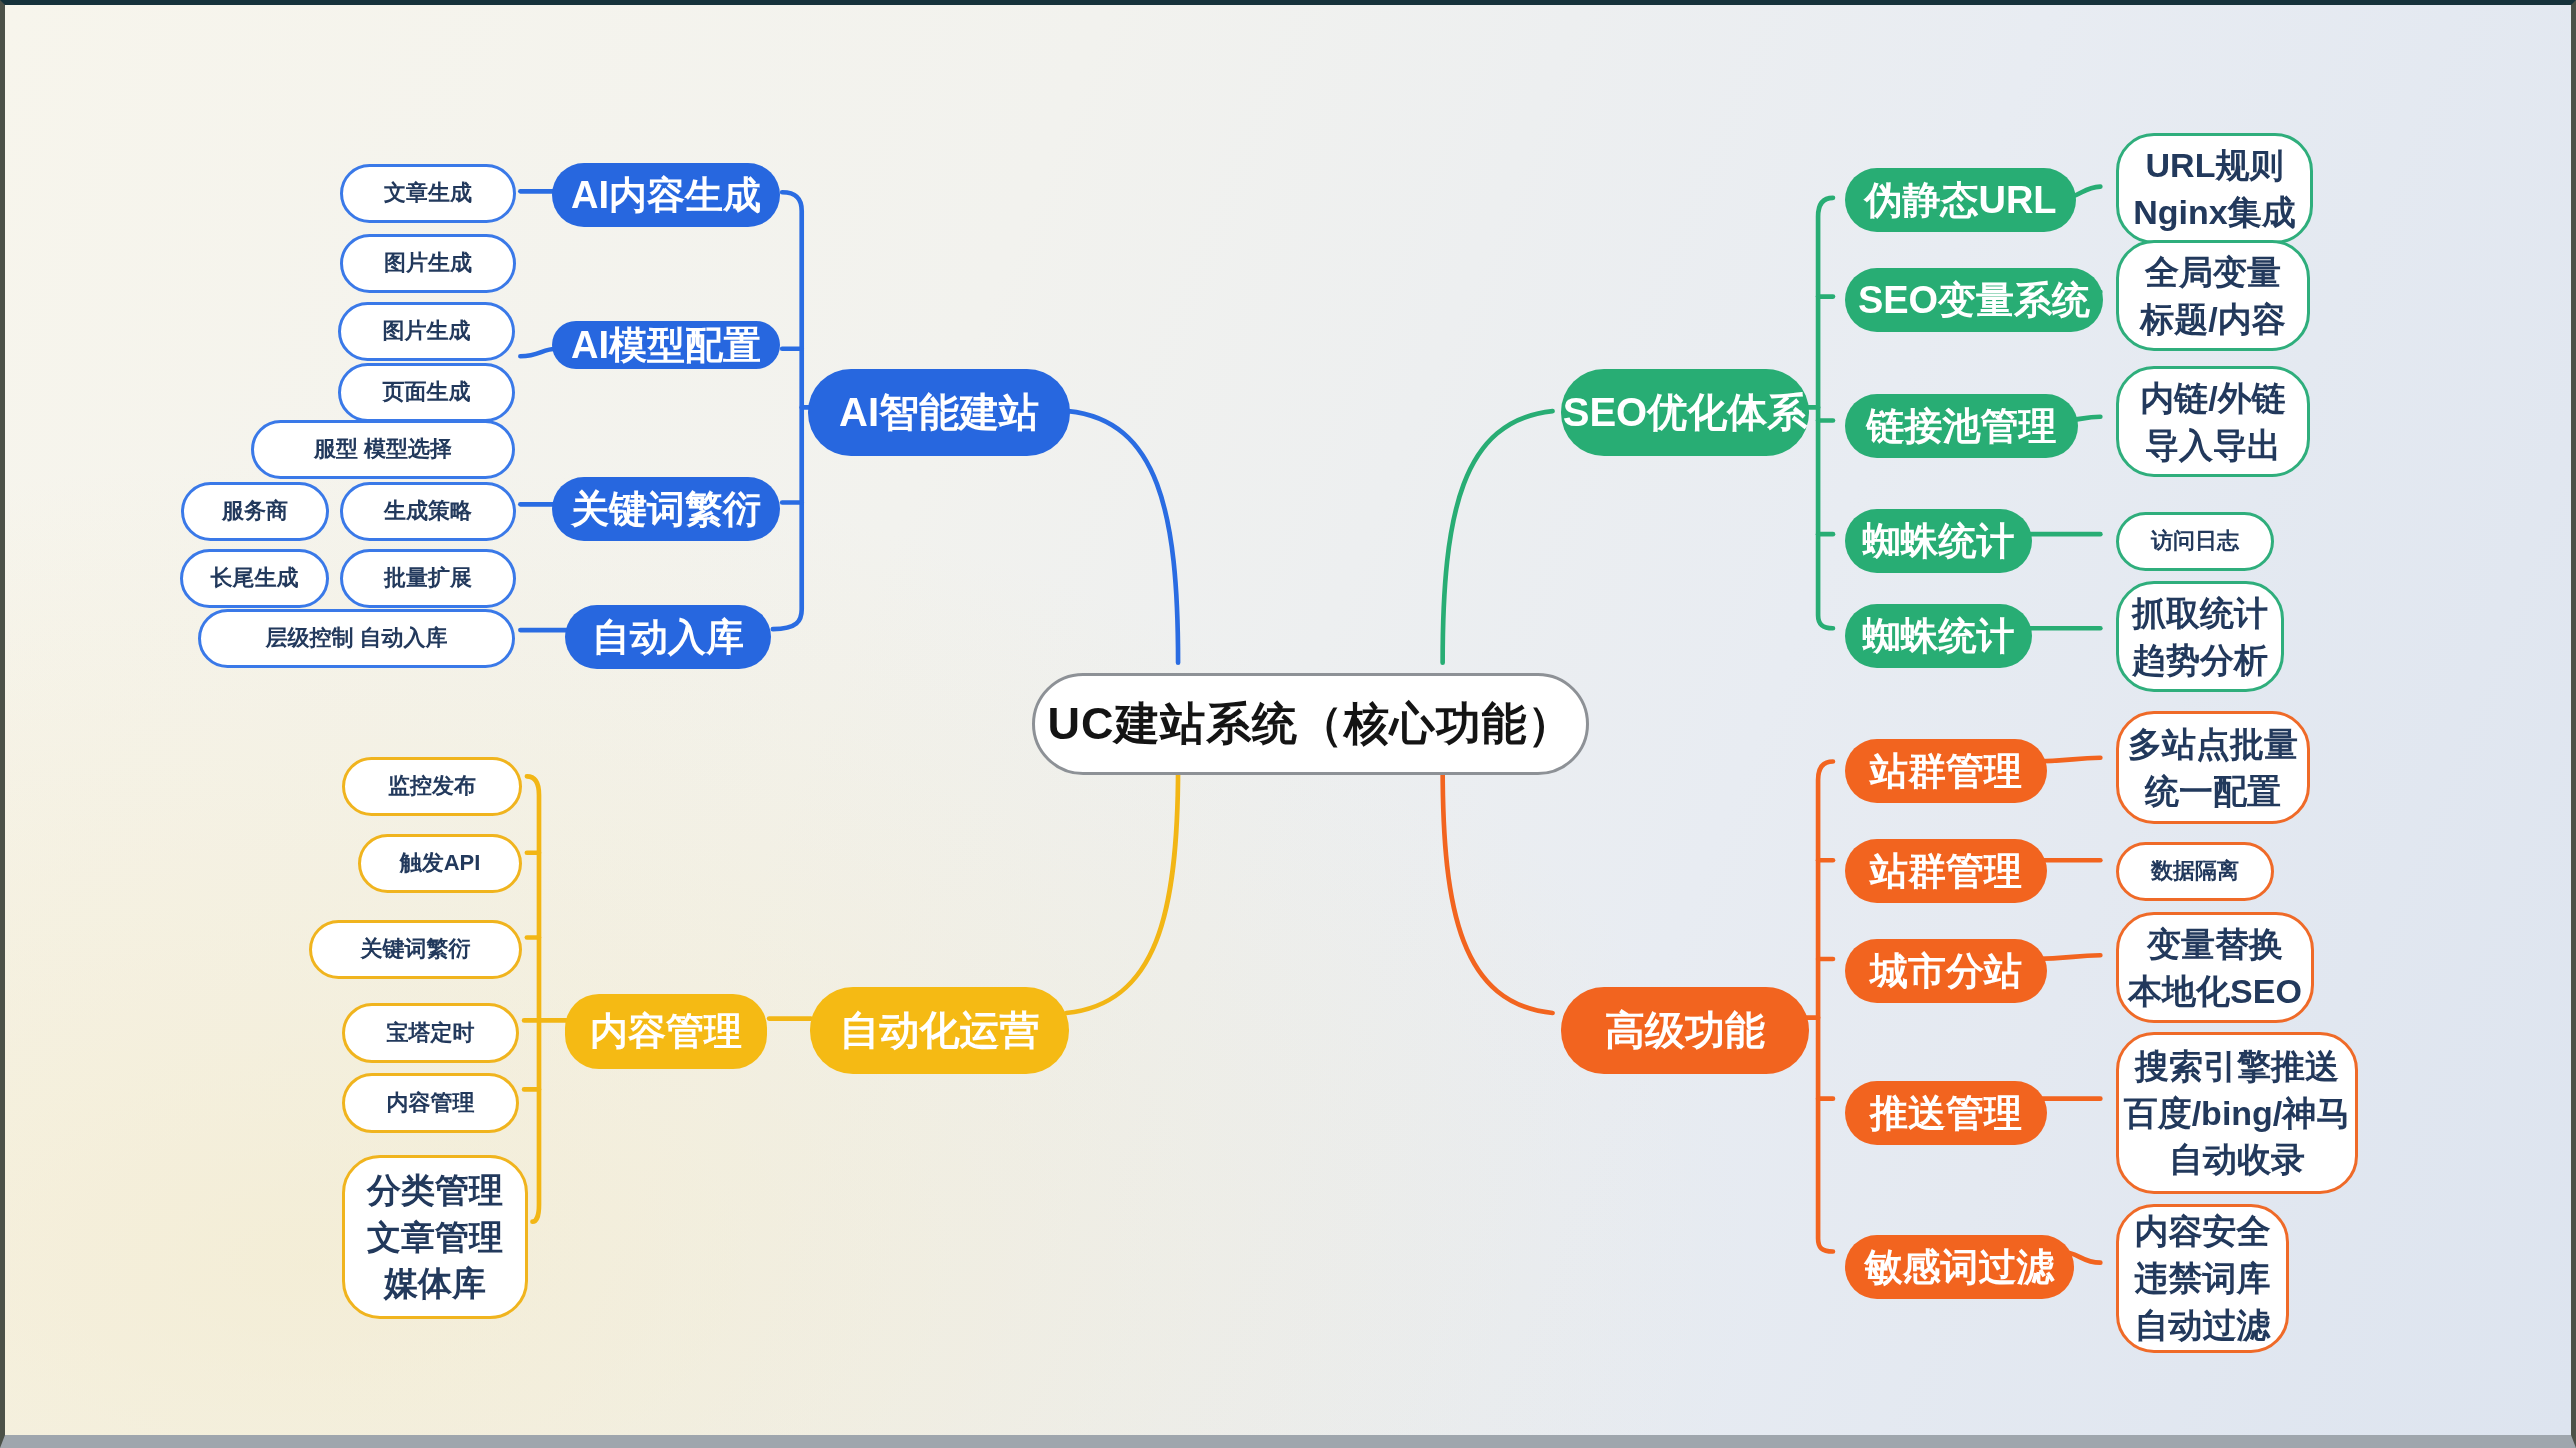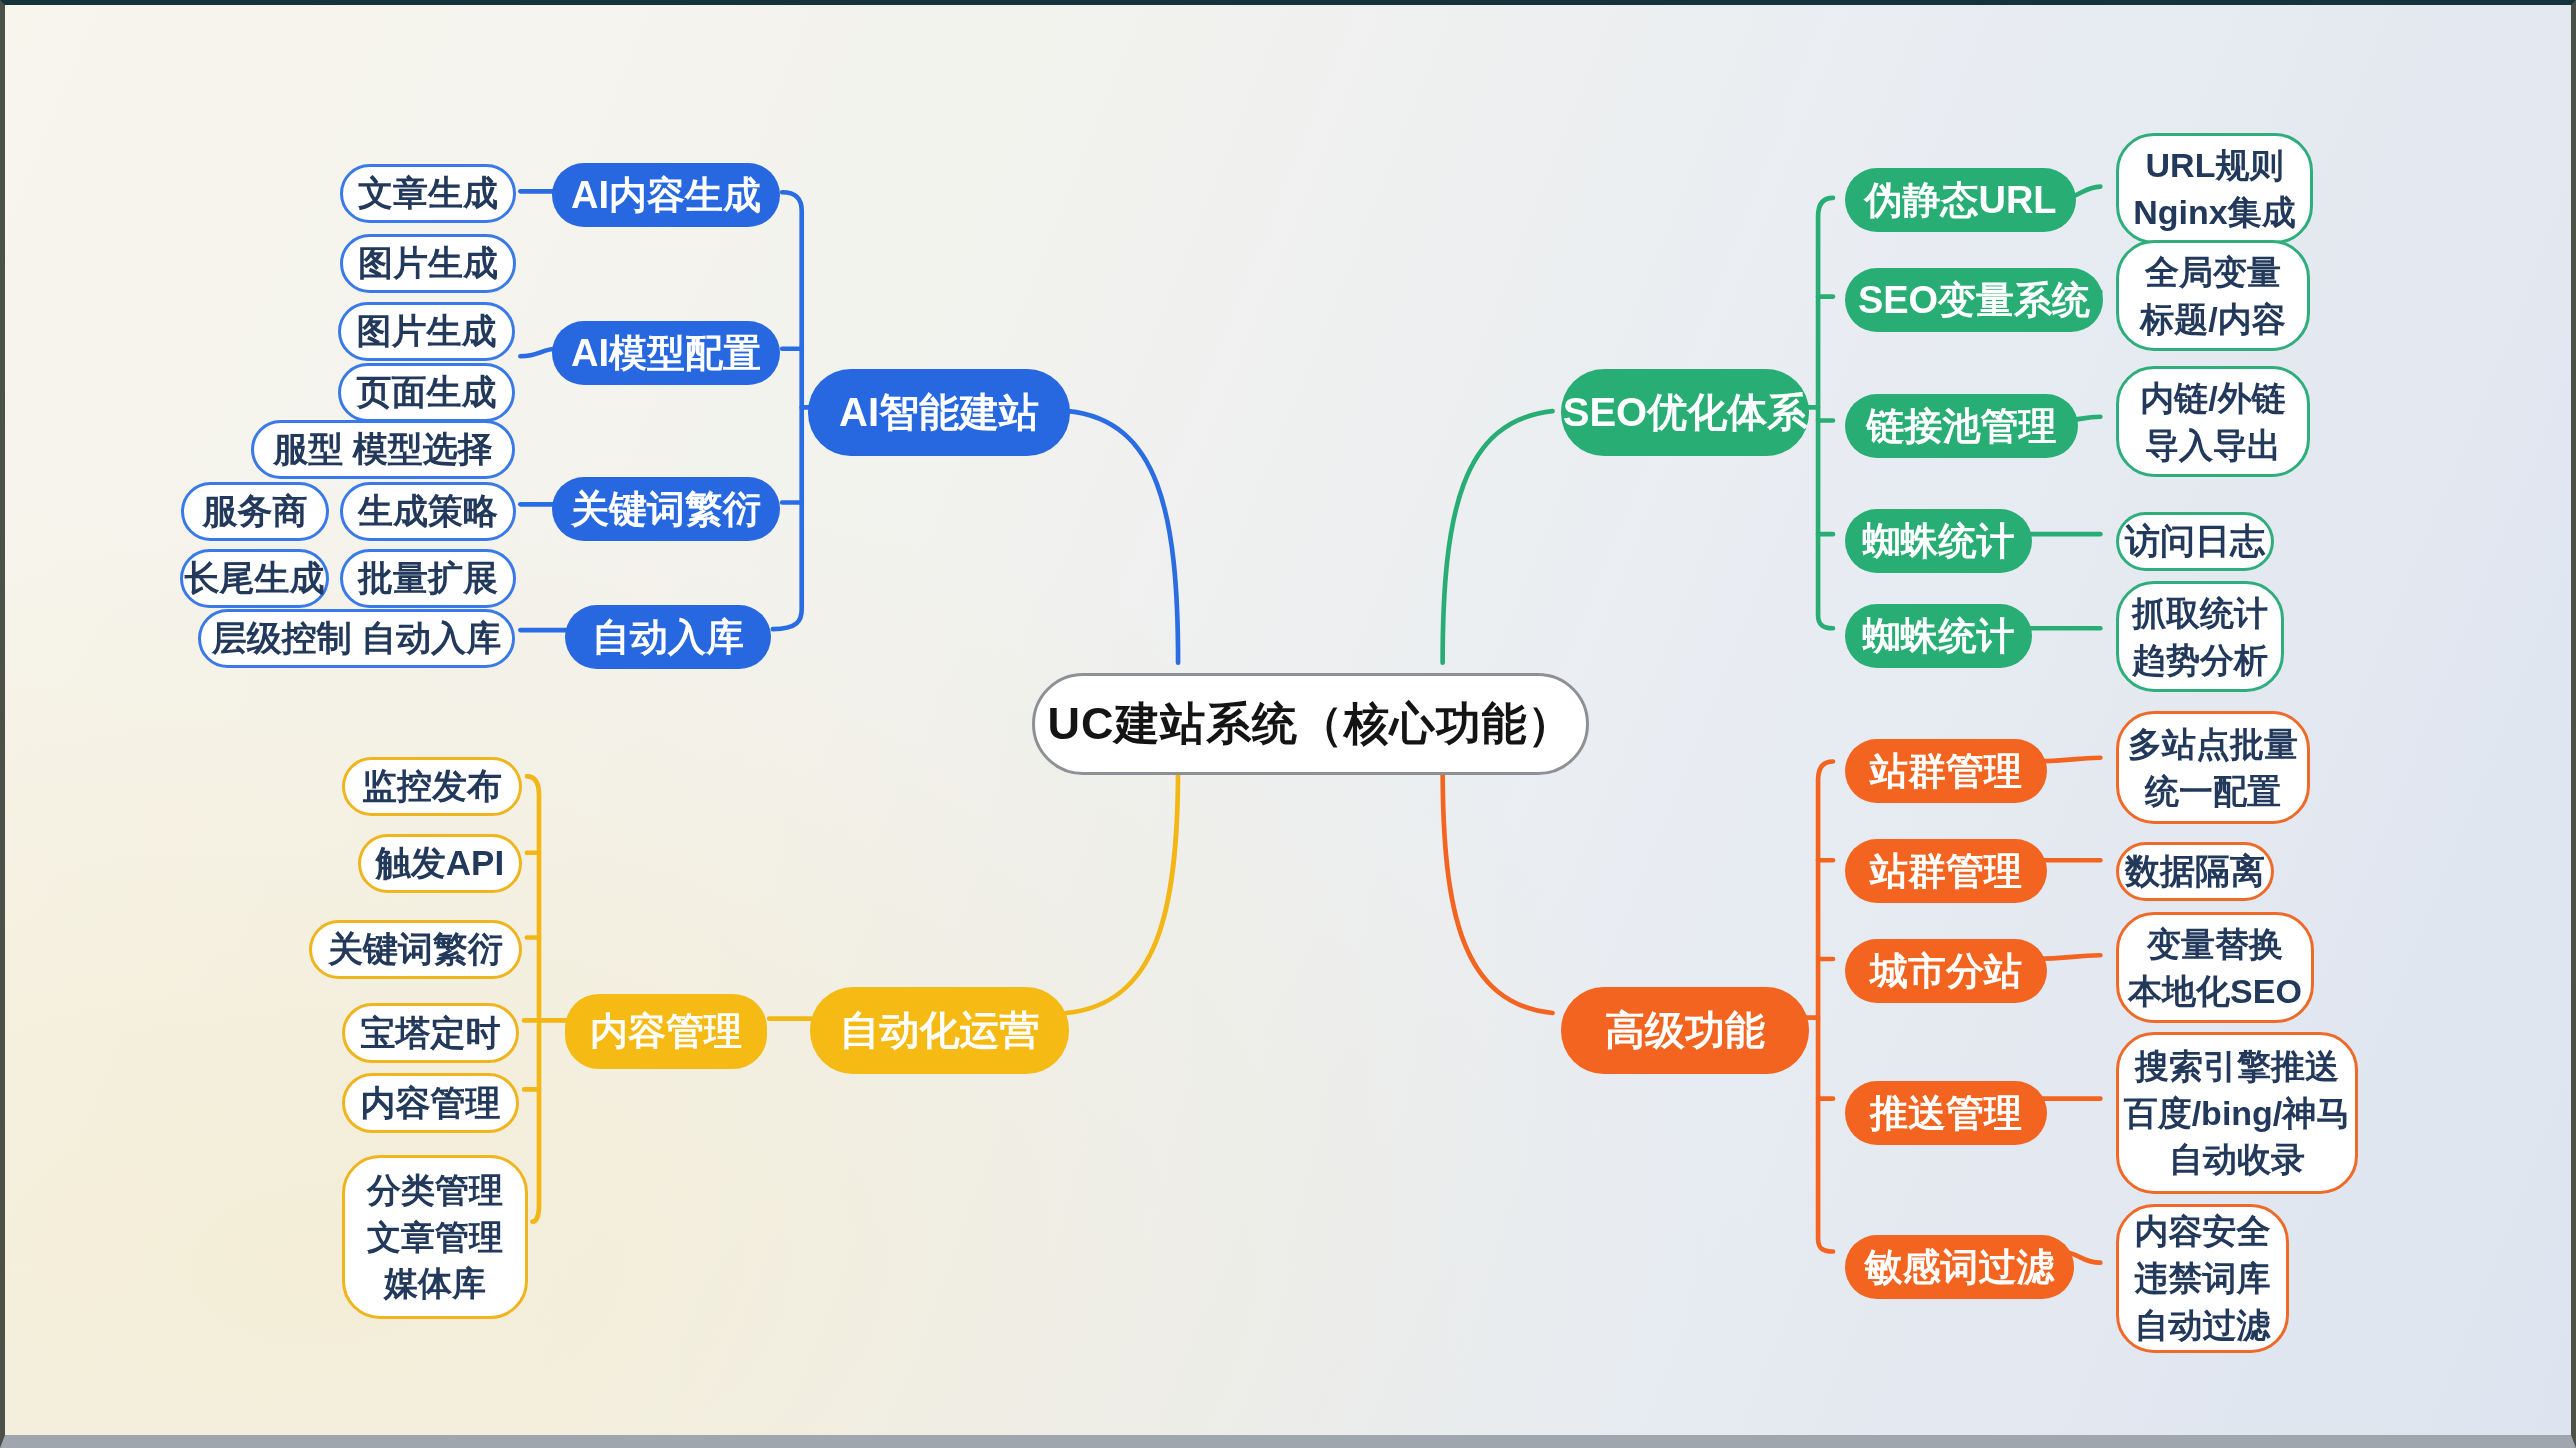--- a/index.html
+++ b/index.html
@@ -25,21 +25,21 @@
   .wire-green{stroke:#28ad74;}
   .wire-yellow{stroke:#f2b615;}
   .wire-orange{stroke:#f2641f;}
 
   .node{
     position:absolute;box-sizing:border-box;
     display:flex;align-items:center;justify-content:center;
     text-align:center;font-weight:bold;white-space:pre-line;
     line-height:1.38;
   }
-  .leaf{background:#ffffff;font-size:35px;color:#22395c;border:3.8px solid #888;border-radius:32px;}
+  .leaf{background:#ffffff;font-size:22px;color:#22395c;border:3.8px solid #888;border-radius:32px;}
   .leaf.ml{font-size:34px;border-radius:38px;}
   .leaf.blue{border-color:#3a79e8;}
   .leaf.green{border-color:#2fae7c;}
   .leaf.yellow{border-color:#f0b41e;}
   .leaf.orange{border-color:#ef6a28;}
   .sub{color:#fff;font-size:38px;border-radius:34px;}
   .sub.blue{background:#2767df;}
   .sub.green{background:#28ad74;}
   .sub.yellow{background:#f5ba14;}
   .sub.orange{background:#f2641f;}
@@ -100,21 +100,21 @@
     <path class="wire-yellow" d="M 545,1090 H 594"></path>
     <path class="wire-yellow" d="M 545,1164 H 561"></path>
     <path class="wire-yellow" d="M 808,1088 H 853"></path>
     <path class="wire-yellow" d="M 1127,1082 C 1224,1072 1247,975 1247,818"></path>
   </svg>
 
   <div class="node center-node" style="left:1027px;top:668px;width:557px;height:102px;">UC建站系统（核心功能）</div>
 
   <div class="node main blue" style="left:803px;top:364px;width:262px;height:87px;">AI智能建站</div>
   <div class="node sub blue" style="left:547px;top:158px;width:228px;height:64px;">AI内容生成</div>
-  <div class="node sub blue" style="left:547px;top:316px;width:228px;height:64px;">AI模型配置</div>
+  <div class="node sub blue" style="left:547px;top:316px;width:228px;height:48px;">AI模型配置</div>
   <div class="node sub blue" style="left:547px;top:472px;width:228px;height:64px;">关键词繁衍</div>
   <div class="node sub blue" style="left:560px;top:600px;width:206px;height:64px;text-align:right;">自动入库</div>
   <div class="node leaf blue" style="left:335px;top:159px;width:176px;height:59px;">文章生成</div>
   <div class="node leaf blue" style="left:335px;top:229px;width:176px;height:59px;">图片生成</div>
   <div class="node leaf blue" style="left:333px;top:297px;width:177px;height:59px;">图片生成</div>
   <div class="node leaf blue" style="left:333px;top:358px;width:177px;height:59px;">页面生成</div>
   <div class="node leaf blue" style="left:246px;top:415px;width:264px;height:59px;">服型 模型选择</div>
   <div class="node leaf blue" style="left:176px;top:477px;width:148px;height:59px;">服务商</div>
   <div class="node leaf blue" style="left:335px;top:477px;width:176px;height:59px;">生成策略</div>
   <div class="node leaf blue" style="left:175px;top:544px;width:149px;height:59px;">长尾生成</div>

